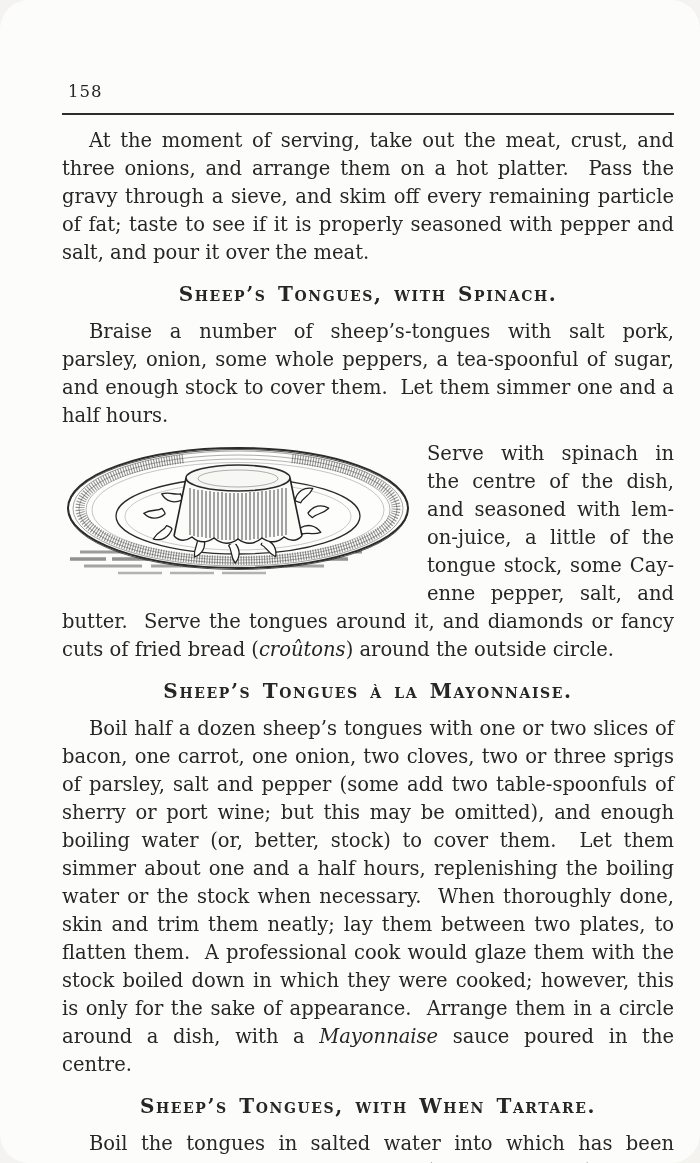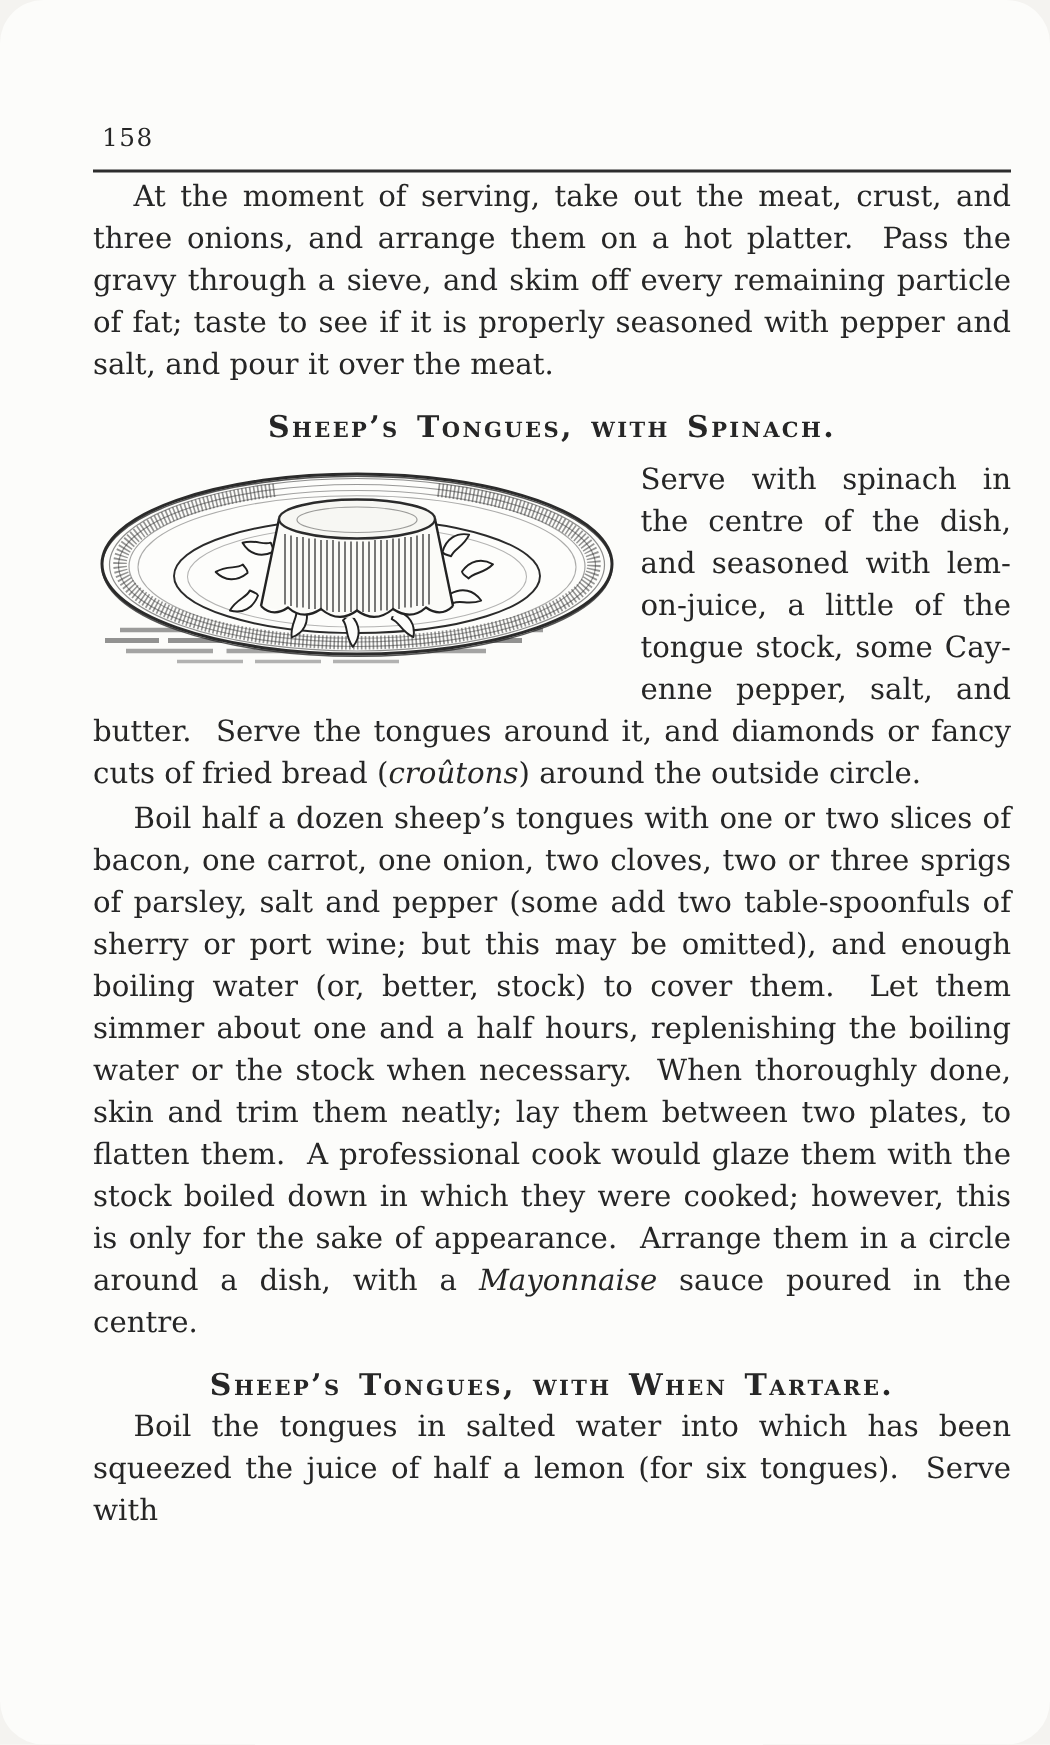--- a/index.html
+++ b/index.html
@@ -31,21 +31,21 @@
   }
   .rule{
     border:none;
     border-top:2.6px solid #2d2d2d;
     margin:9px 0 0 0;
   }
   p.body{
     font-size:19.5px;
     line-height:28px;
     text-align:justify;
-    margin:2px 0 0 0;
+    margin:12px 0 0 0;
     hyphens:manual;
   }
   p.cont{margin-top:10px;}
   .indent{text-indent:27px;}
   h2.heading{
     font-variant:small-caps;
     font-weight:700;
     font-size:20px;
     letter-spacing:1.6px;
     word-spacing:3px;
@@ -69,20 +69,21 @@
 
   <div class="pghead">
     <span class="pagenum">158</span>
   </div>
   <hr class="rule">
 
   <p class="body indent">At the moment of serving, take out the meat, crust, and three onions, and arrange them on a hot platter.&nbsp; Pass the gravy through a sieve, and skim off every remaining particle of fat; taste to see if it is properly seasoned with pepper and salt, and pour it over the meat.</p>
 
   <h2 class="heading">Sheep’s Tongues, with Spinach.</h2>
 
+  <p class="body indent">Braise a number of sheep’s-tongues with salt pork, parsley, onion, some whole peppers, a tea-spoonful of sugar, and enough stock to cover them.&nbsp; Let them simmer one and a half hours.</p>
 
   <div class="figure" title="Engraving of a molded dish on an oval platter with tongues arranged around it">
     <svg viewBox="0 0 352 150" xmlns="http://www.w3.org/2000/svg">
 
       <g stroke="#3a3a3a" fill="none">
         <path d="M46,108 H308" stroke-width="4" opacity="0.45" stroke-dasharray="70,6"></path>
         <path d="M18,116 H300" stroke-width="3" opacity="0.5" stroke-dasharray="48,7"></path>
         <path d="M8,123 H286" stroke-width="3.4" opacity="0.55" stroke-dasharray="36,6"></path>
         <path d="M22,130 H262" stroke-width="3" opacity="0.45" stroke-dasharray="58,9"></path>
         <path d="M56,137 H212" stroke-width="2.4" opacity="0.38" stroke-dasharray="44,8"></path>
@@ -122,20 +123,21 @@
       <path d="M112,100 Q120,108 130,101 Q140,110 152,102 Q164,112 176,103 Q188,112 200,102 Q212,110 222,101 Q232,108 240,100" stroke="#222" stroke-width="1.5" fill="none"></path>
       <ellipse cx="176" cy="42" rx="52" ry="13" fill="#f7f7f3" stroke="#2b2b2b" stroke-width="1.6"></ellipse>
       <ellipse cx="176" cy="42.5" rx="40" ry="8.5" fill="none" stroke="#2b2b2b" stroke-width="0.8" opacity="0.45"></ellipse>
     </svg>
   </div>
 
   <p class="body cont"><span>Serve with spinach in the centre of the dish, and seasoned with lem­on-juice, a little of the tongue stock, some Cay­enne pepper, salt, and butter.&nbsp; Serve the tongues around it, and diamonds or fancy cuts of fried bread (</span><span class="it">croûtons</span><span>) around the outside circle.</span></p>
 
   <div class="clear"></div>
 
+  <h2 class="heading">Sheep’s Tongues à la Mayonnaise.</h2>
 
   <p class="body indent"><span>Boil half a dozen sheep’s tongues with one or two slices of bacon, one carrot, one onion, two cloves, two or three sprigs of parsley, salt and pepper (some add two table-spoonfuls of sher­ry or port wine; but this may be omitted), and enough boil­ing water (or, better, stock) to cover them.&nbsp; Let them simmer about one and a half hours, replenishing the boiling water or the stock when necessary.&nbsp; When thoroughly done, skin and trim them neatly; lay them between two plates, to flatten them.&nbsp; A professional cook would glaze them with the stock boiled down in which they were cooked; however, this is only for the sake of appearance.&nbsp; Arrange them in a circle around a dish, with a </span><span class="it">Mayonnaise</span><span> sauce poured in the centre.</span></p>
 
   <h2 class="heading">Sheep’s Tongues, with When Tartare.</h2>
 
   <p class="body indent"><span>Boil the tongues in salted water into which has been squeezed the juice of half a lemon (for six tongues).&nbsp; Serve with </span></p>
 
 </div>
 
 </body></html>

